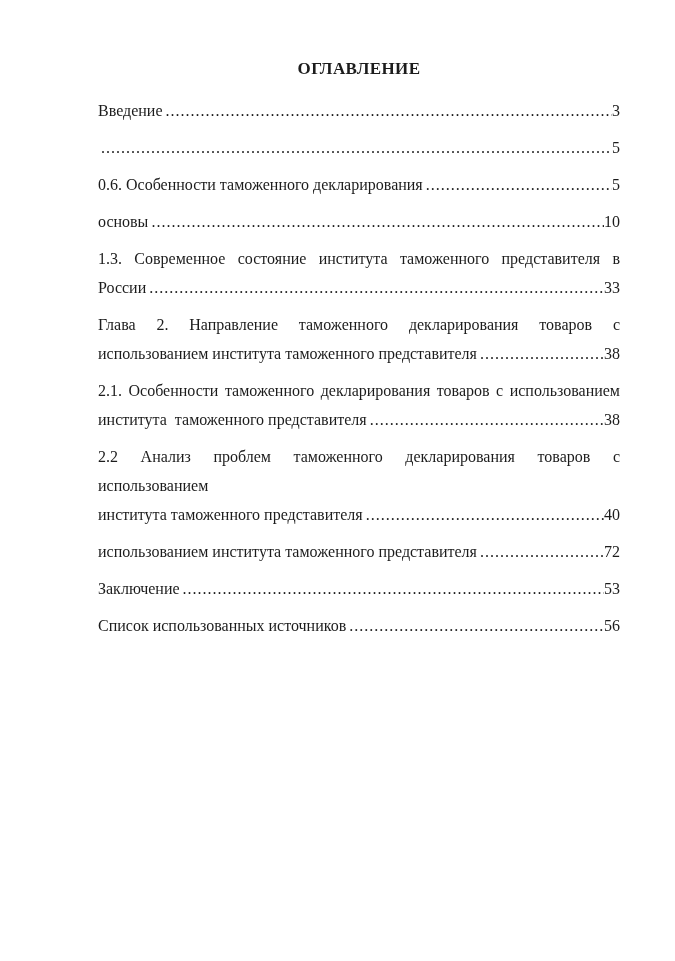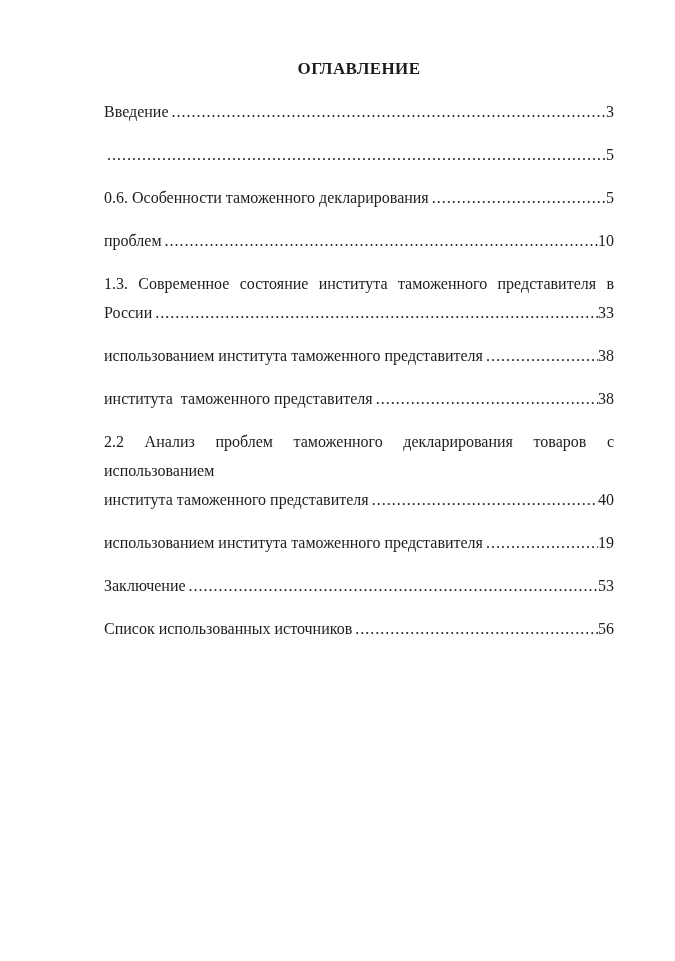--- a/index.html
+++ b/index.html
@@ -24,21 +24,21 @@
   }
   .toc-title {
     margin: 0 0 13px 0;
     font-size: 17px;
     font-weight: bold;
     text-align: center;
     line-height: 29px;
     letter-spacing: 0.4px;
   }
   .toc-entry {
-    margin: 14px;
+    margin: 8px;
   }
   .entry-line {
     line-height: 29px;
   }
   .line-full {
     text-align: justify;
     text-align-last: justify;
   }
   .line-last {
     display: flex;
@@ -82,60 +82,62 @@
       </div>
       <div class="toc-entry">
         <div class="entry-line line-last">
           <span class="entry-text">0.6. Особенности таможенного декларирования</span>
           <span class="dot-leader">....................................................................................................................................................................................</span>
           <span class="page-num">5</span>
         </div>
       </div>
       <div class="toc-entry">
         <div class="entry-line line-last">
-          <span class="entry-text">проблем</span>
+          <span class="entry-text">основы</span>
           <span class="dot-leader">....................................................................................................................................................................................</span>
           <span class="page-num">10</span>
         </div>
       </div>
       <div class="toc-entry">
         <div class="entry-line line-full">1.3. Современное состояние института таможенного представителя в</div>
         <div class="entry-line line-last">
           <span class="entry-text">России</span>
           <span class="dot-leader">....................................................................................................................................................................................</span>
           <span class="page-num">33</span>
         </div>
       </div>
       <div class="toc-entry">
+        <div class="entry-line line-full">Глава 2. Направление таможенного  декларирования товаров с</div>
         <div class="entry-line line-last">
           <span class="entry-text">использованием института таможенного представителя</span>
           <span class="dot-leader">....................................................................................................................................................................................</span>
           <span class="page-num">38</span>
         </div>
       </div>
       <div class="toc-entry">
+        <div class="entry-line line-full">2.1. Особенности таможенного декларирования  товаров с использованием</div>
         <div class="entry-line line-last">
           <span class="entry-text">института  таможенного представителя</span>
           <span class="dot-leader">....................................................................................................................................................................................</span>
           <span class="page-num">38</span>
         </div>
       </div>
       <div class="toc-entry">
         <div class="entry-line line-full">2.2 Анализ проблем таможенного декларирования  товаров с использованием</div>
         <div class="entry-line line-last">
           <span class="entry-text">института таможенного представителя</span>
           <span class="dot-leader">....................................................................................................................................................................................</span>
           <span class="page-num">40</span>
         </div>
       </div>
       <div class="toc-entry">
         <div class="entry-line line-last">
           <span class="entry-text">использованием института таможенного представителя</span>
           <span class="dot-leader">....................................................................................................................................................................................</span>
-          <span class="page-num">19</span>
+          <span class="page-num">72</span>
         </div>
       </div>
       <div class="toc-entry">
         <div class="entry-line line-last">
           <span class="entry-text">Заключение</span>
           <span class="dot-leader">....................................................................................................................................................................................</span>
           <span class="page-num">53</span>
         </div>
       </div>
       <div class="toc-entry">

